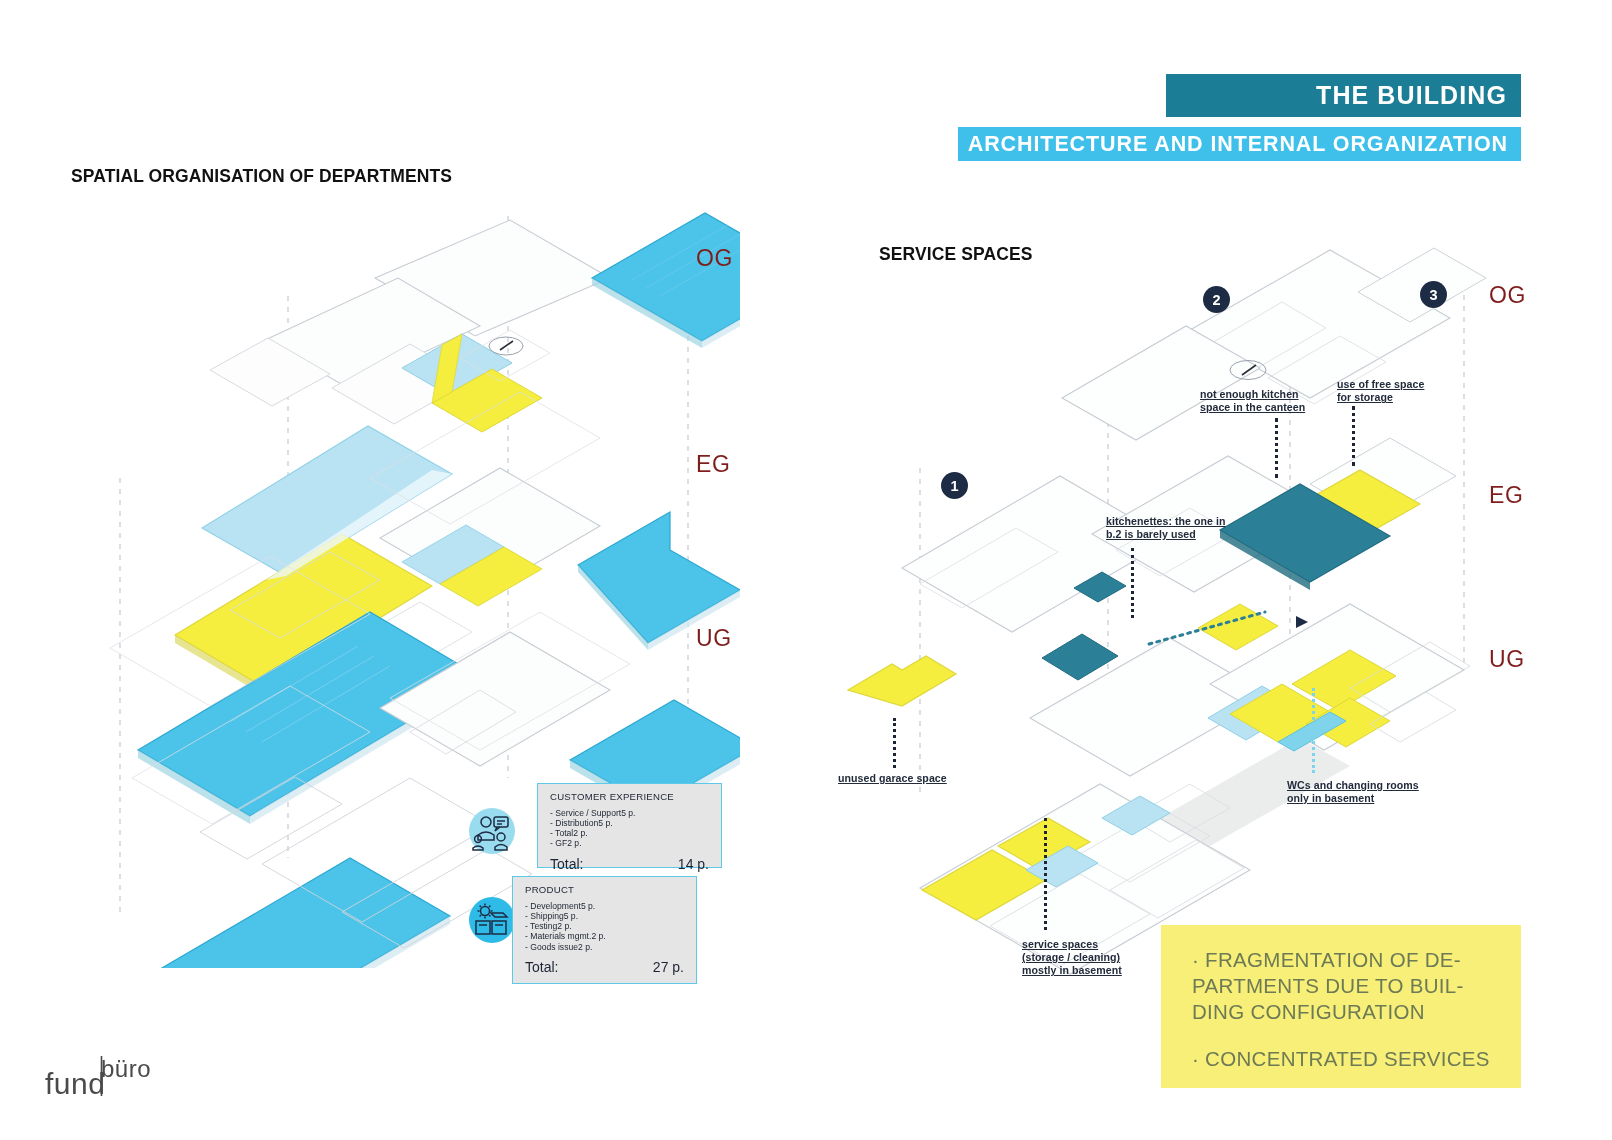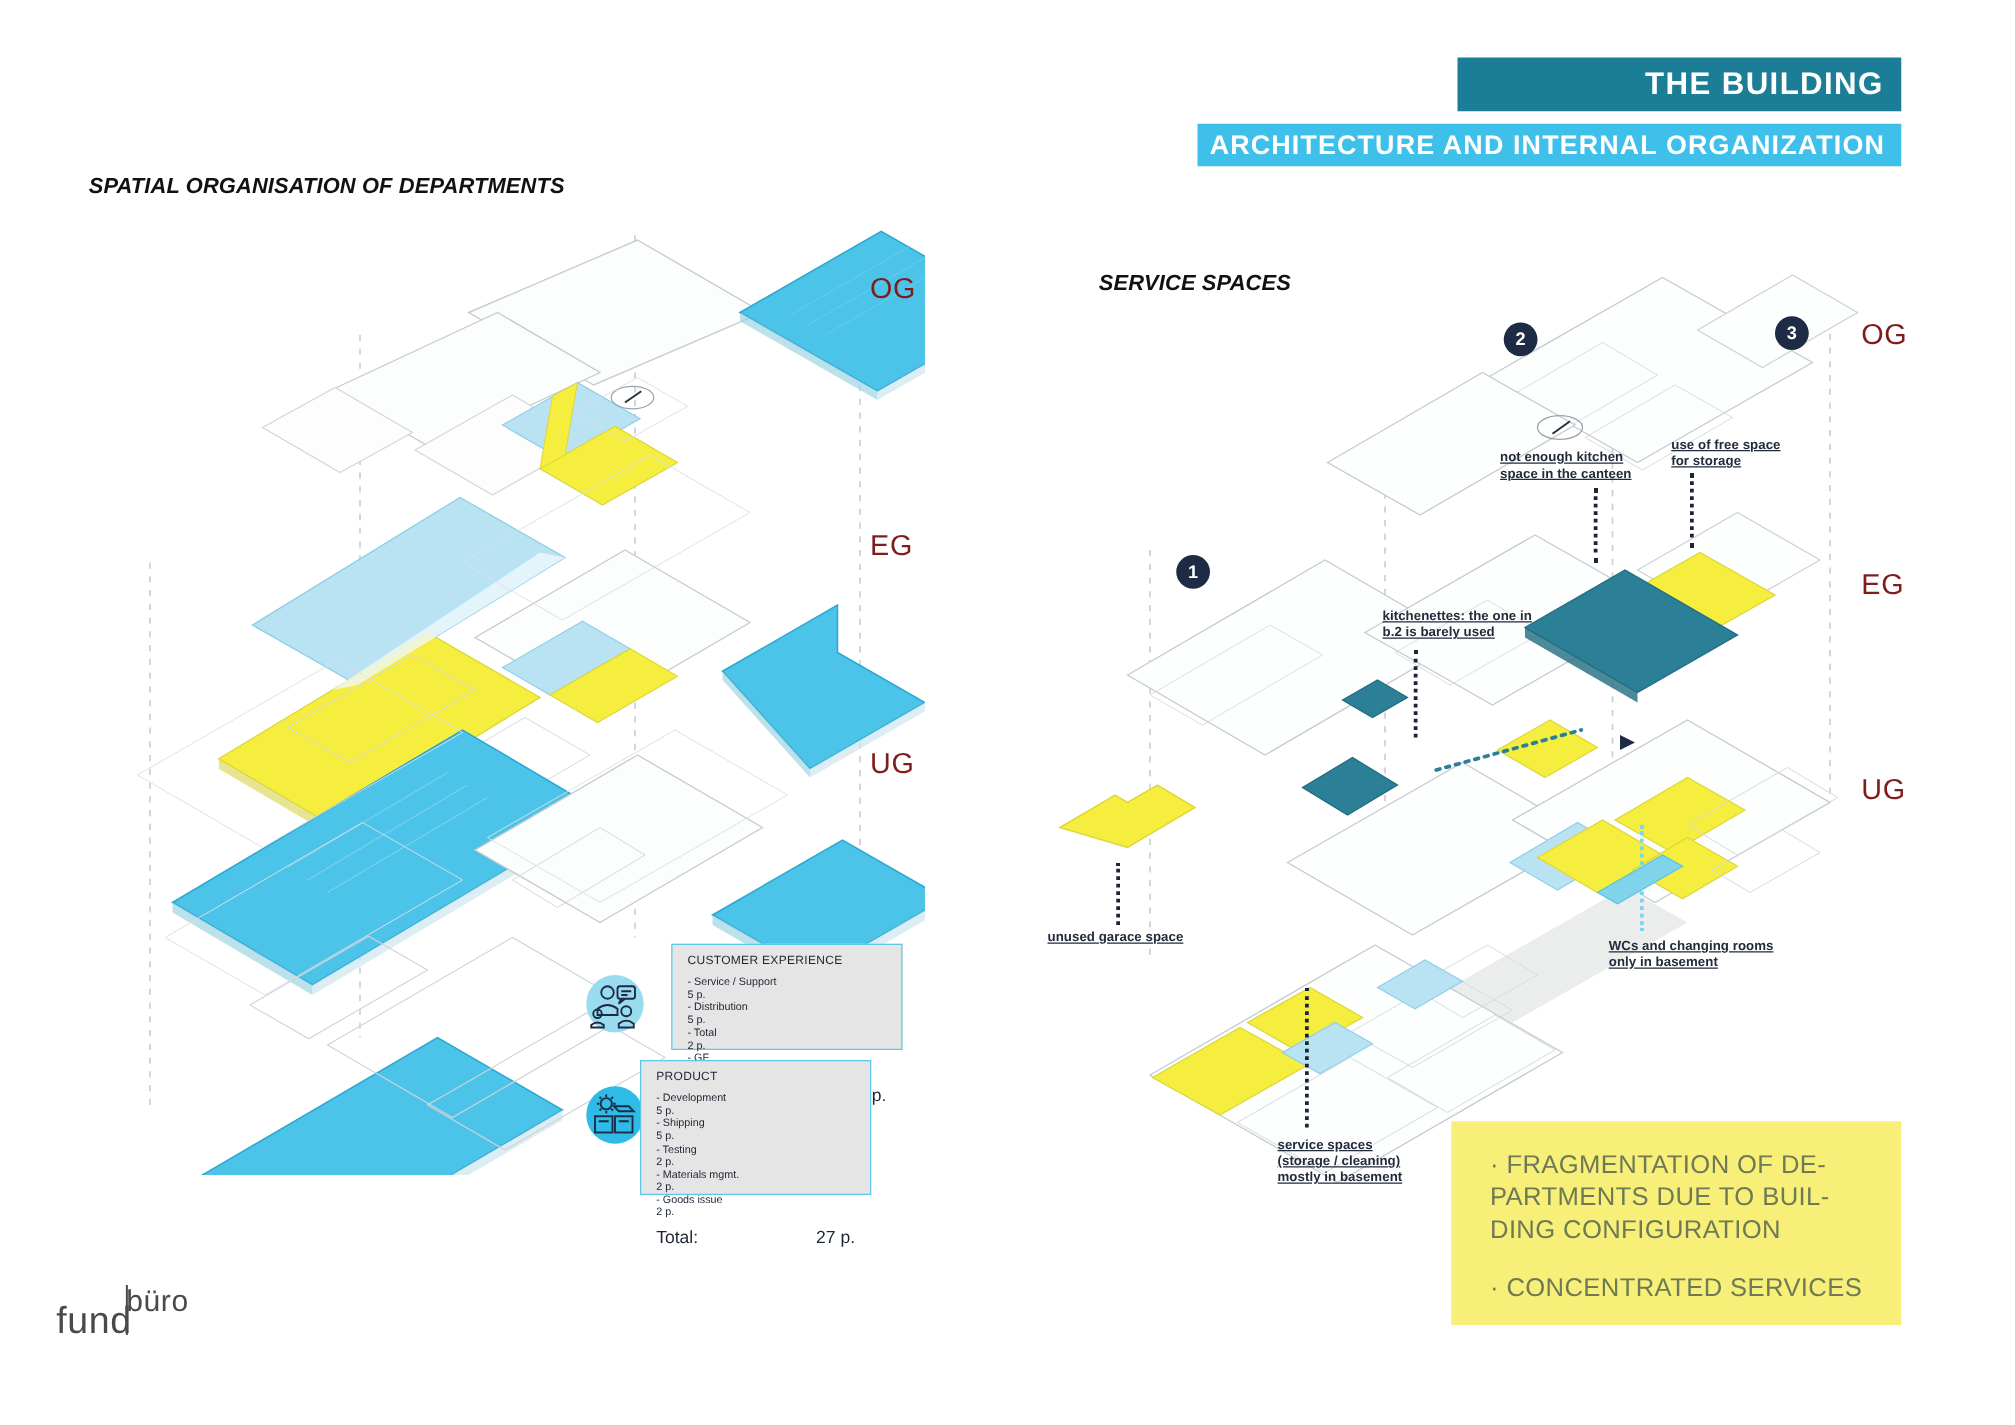--- a/index.html
+++ b/index.html
@@ -3,21 +3,21 @@
 <meta charset="utf-8">
 <title>The Building — Architecture and Internal Organization</title>
 <style>
   * { box-sizing: border-box; margin: 0; padding: 0; }
   html, body {
     width: 1612px; height: 1140px;
     background: #ffffff;
     font-family: "Liberation Sans", sans-serif;
     overflow: hidden;
   }
-  #slide { position: relative; width: 1612px; height: 1000px; background: #fff; }
+  #slide { position: relative; width: 1612px; height: 1000px; background: #fff; margin-top: 28px; }
 
   
   .hdr-main {
     position: absolute; left: 1166px; top: 46px; width: 355px; height: 43px;
     background: #1b7d96; display: flex; align-items: center; justify-content: flex-end;
     padding-right: 14px;
   }
   .hdr-main span {
     color: #ffffff; font-size: 25px; font-weight: bold; letter-spacing: 1.1px;
   }
@@ -26,21 +26,21 @@
     background: #3fc0ea; display: flex; align-items: center; justify-content: flex-end;
     padding-right: 13px;
   }
   .hdr-sub span {
     color: #ffffff; font-size: 21.5px; font-weight: bold; letter-spacing: 0.9px;
   }
 
   
   .sec-title {
     position: absolute; font-size: 17.5px; font-weight: bold; color: #111;
-    letter-spacing: 0.1px; white-space: nowrap; font-style: italic;
+    letter-spacing: 0.1px; white-space: nowrap;
   }
   #title-left  { left: 71px;  top: 138px; }
   #title-right { left: 879px; top: 216px; }
 
   
   .iso-canvas { position: absolute; }
   #iso-left  { left: 40px;  top: 150px; width: 700px; height: 790px; }
   #iso-right { left: 830px; top: 210px; width: 700px; height: 750px; }
   .iso-canvas svg { display: block; width: 100%; height: 100%; }
 
@@ -61,21 +61,21 @@
     position: absolute; border: 1px solid #5ec8e8; background: #e5e5e5;
     padding: 7px 12px 8px 12px;
   }
   #legend-cx { left: 537px; top: 755px; width: 185px; height: 85px; }
   #legend-pr { left: 512px; top: 848px; width: 185px; height: 108px; }
   .legend-head {
     font-size: 9.6px; color: #1d2433; letter-spacing: 0.25px; margin-bottom: 6px;
   }
   .legend-row {
     display: flex; font-size: 8.6px;
-    color: #1d2433; line-height: 1.18; white-space: nowrap; flex-direction: column;
+    color: #1d2433; line-height: 1.18; white-space: nowrap;
   }
   .legend-total {
     display: flex; justify-content: space-between; font-size: 14px;
     color: #1d2433; margin-top: 7px; gap: 32px;
   }
   .legend-icon {
     position: absolute; width: 46px; height: 46px; border-radius: 50%;
   }
   #icon-cx { left: 469px; top: 780px; background: #9adcef; }
   #icon-pr { left: 469px; top: 869px; background: #2ebbe8; }

